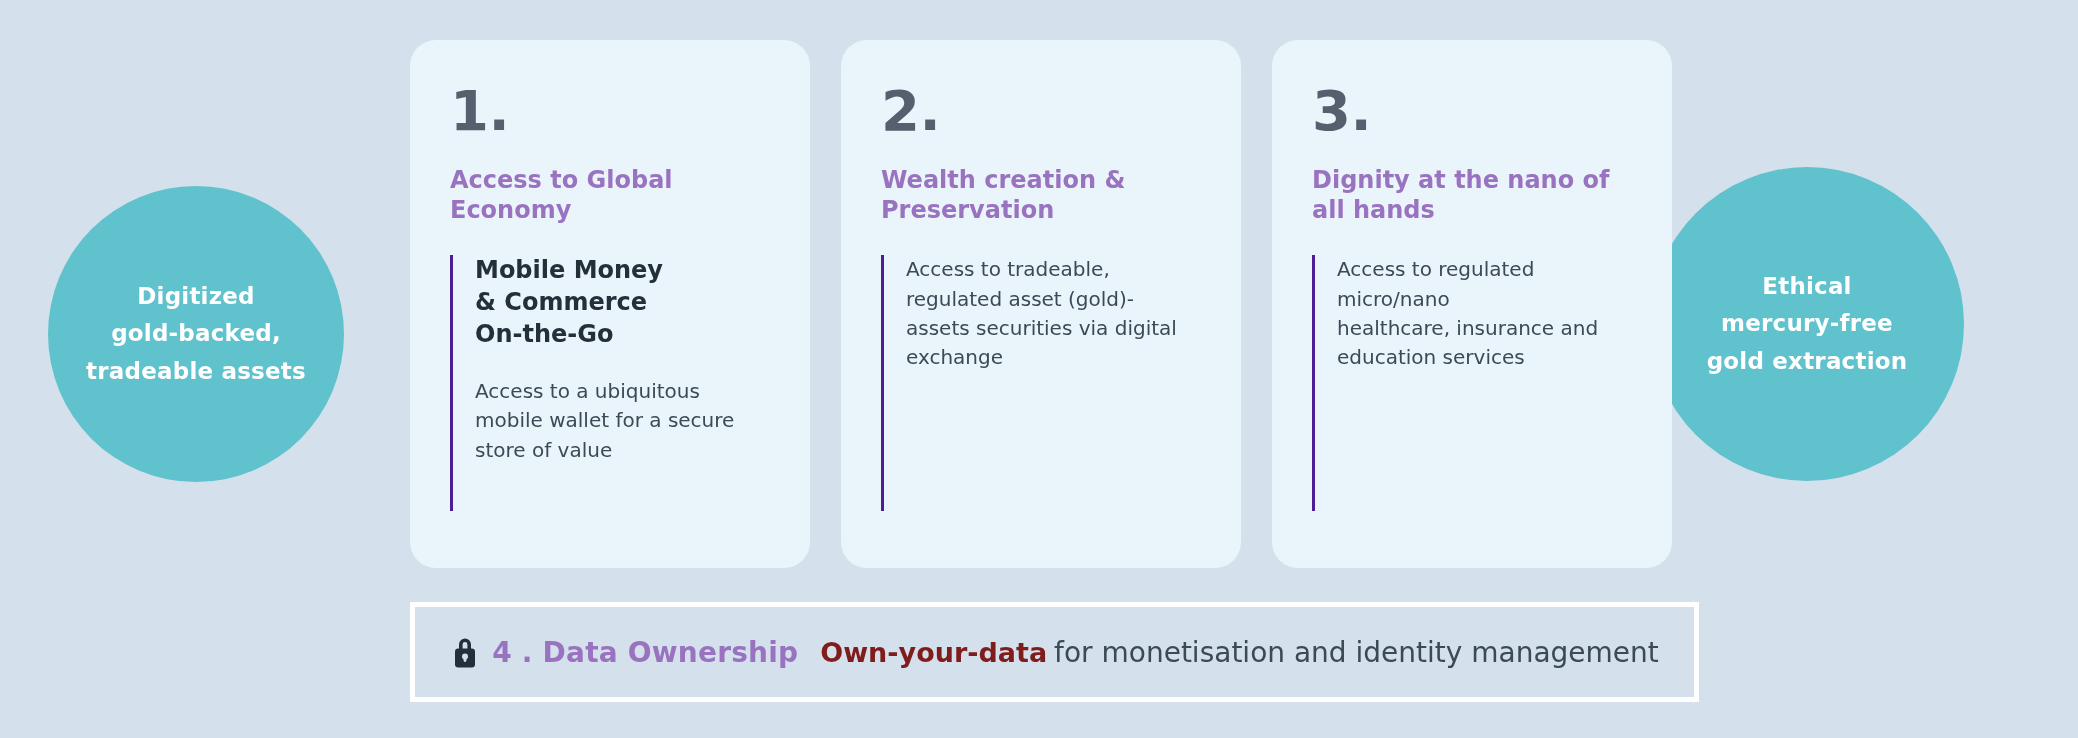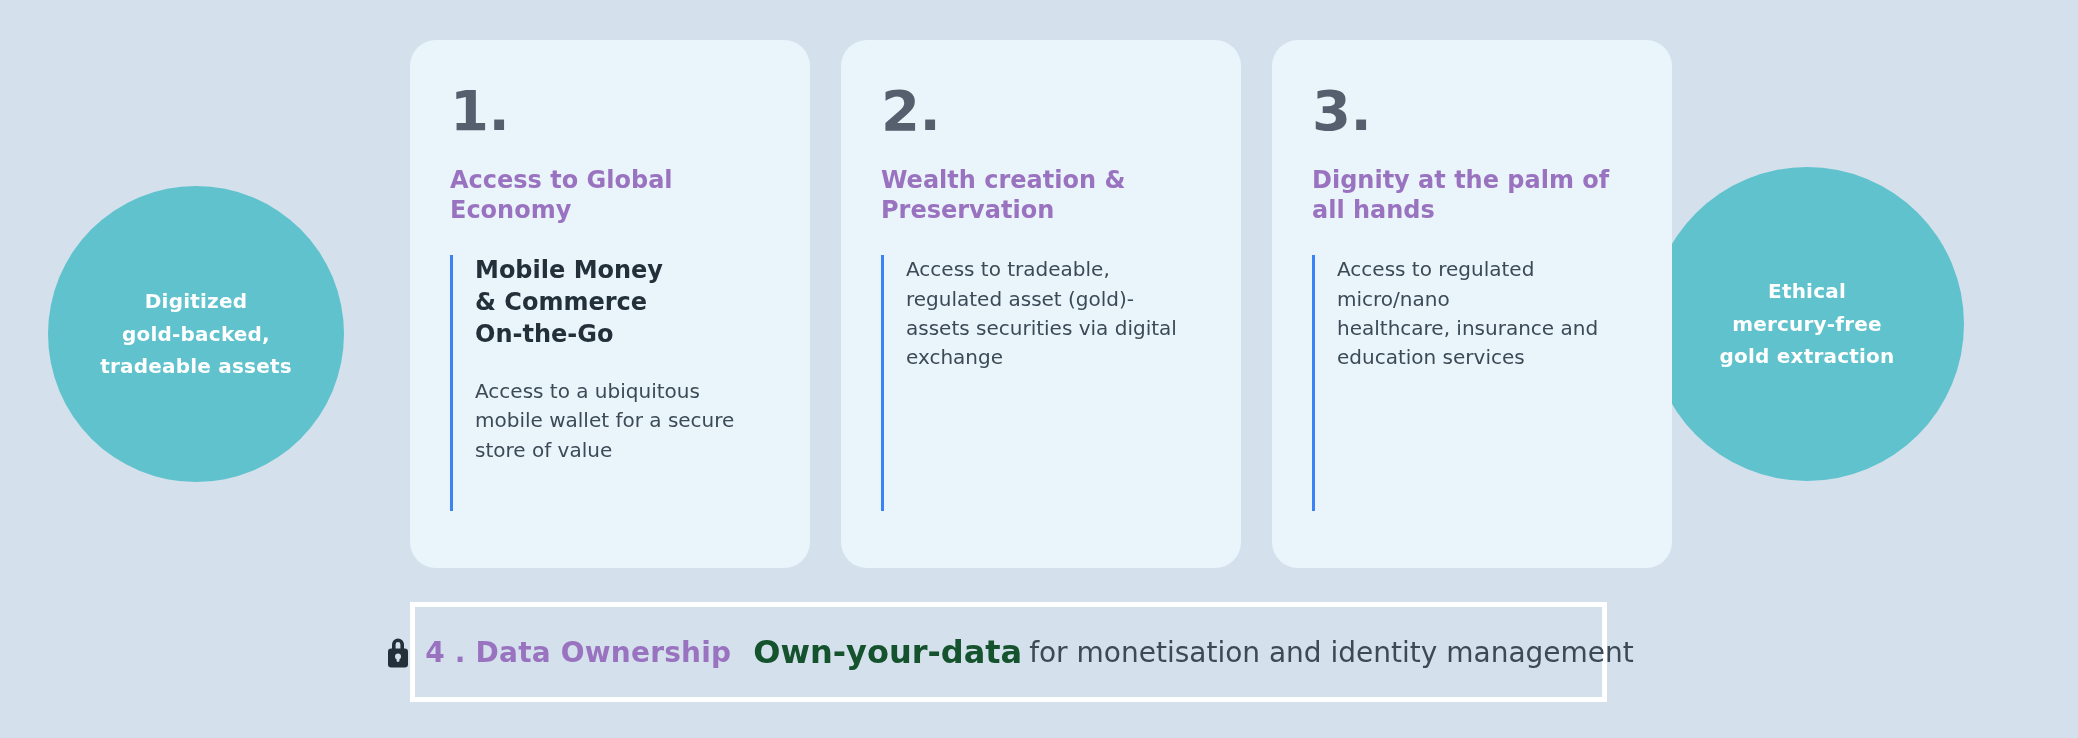--- a/index.html
+++ b/index.html
@@ -21,21 +21,21 @@
     border-radius: 50%;
     background: #5fc2cd;
     display: flex;
     align-items: center;
     justify-content: center;
     text-align: center;
   }
   .circle-text {
     color: #ffffff;
     font-weight: bold;
-    font-size: 20px;
+    font-size: 23px;
     line-height: 1.62;
     letter-spacing: 0.2px;
     white-space: pre-line;
   }
   #circle-left {
     left: 48px;
     top: 186px;
     width: 296px;
     height: 296px;
   }
@@ -72,21 +72,21 @@
   .card-heading {
     margin-top: 29px;
     font-size: 24px;
     font-weight: bold;
     color: #9a73c0;
     line-height: 1.23;
     white-space: pre-line;
   }
   .card-body {
     margin-top: 30px;
-    border-left: 3px solid #3b82f6;
+    border-left: 3px solid #4c1d95;
     padding-left: 22px;
     min-height: 256px;
     box-sizing: border-box;
   }
   .body-title {
     font-size: 24px;
     font-weight: bold;
     color: #23303a;
     line-height: 1.33;
     white-space: pre-line;
@@ -97,21 +97,21 @@
     color: #3b4a56;
     line-height: 1.47;
     white-space: pre-line;
   }
 
   
   #bottom-bar {
     position: absolute;
     left: 410px;
     top: 602px;
-    width: 1197px;
+    width: 1289px;
     height: 100px;
     border: 5px solid #ffffff;
     box-sizing: border-box;
     display: flex;
     align-items: center;
     justify-content: center;
   }
   .bar-inner {
     display: flex;
     align-items: center;
@@ -125,23 +125,23 @@
     display: block;
   }
   .bar-title {
     font-size: 28px;
     font-weight: bold;
     color: #9a73c0;
     letter-spacing: 0.2px;
     white-space: pre;
   }
   .bar-strong {
-    font-size: 32px;
-    font-weight: bold;
-    color: #14532d;
+    font-size: 27px;
+    font-weight: bold;
+    color: #7f1d1d;
     margin-left: 22px;
     white-space: pre;
   }
   .bar-rest {
     font-size: 28px;
     color: #3b4a56;
     margin-left: 7px;
     white-space: pre;
   }
 </style>
@@ -183,21 +183,21 @@
     <div class="card-body">
       <div class="body-text">Access to tradeable,
 regulated asset (gold)-
 assets securities via digital
 exchange</div>
     </div>
   </div>
 
   <div class="card">
     <div class="card-number">3.</div>
-    <div class="card-heading">Dignity at the palm of
+    <div class="card-heading">Dignity at the nano of
 all hands</div>
     <div class="card-body">
       <div class="body-text">Access to regulated micro/nano
 healthcare, insurance and
 education services</div>
     </div>
   </div>
 
 </div>
 

